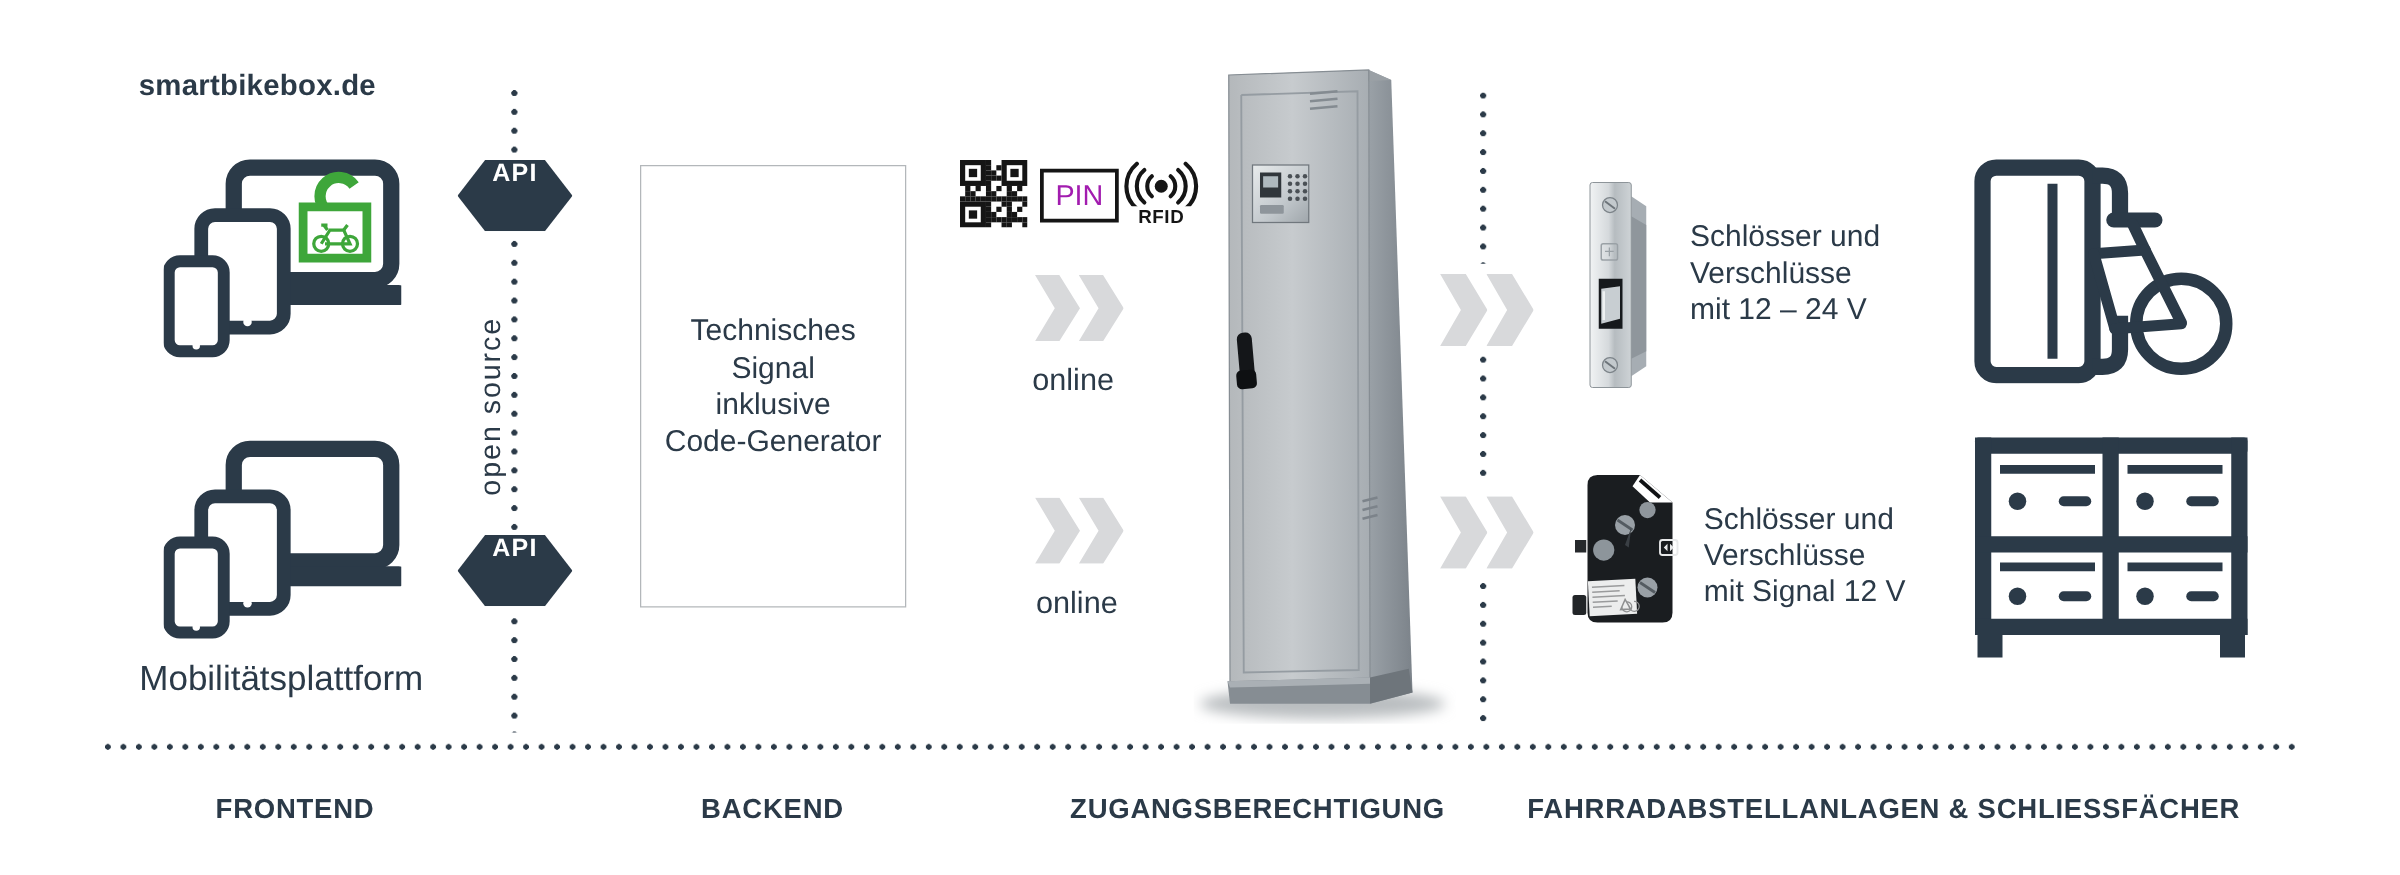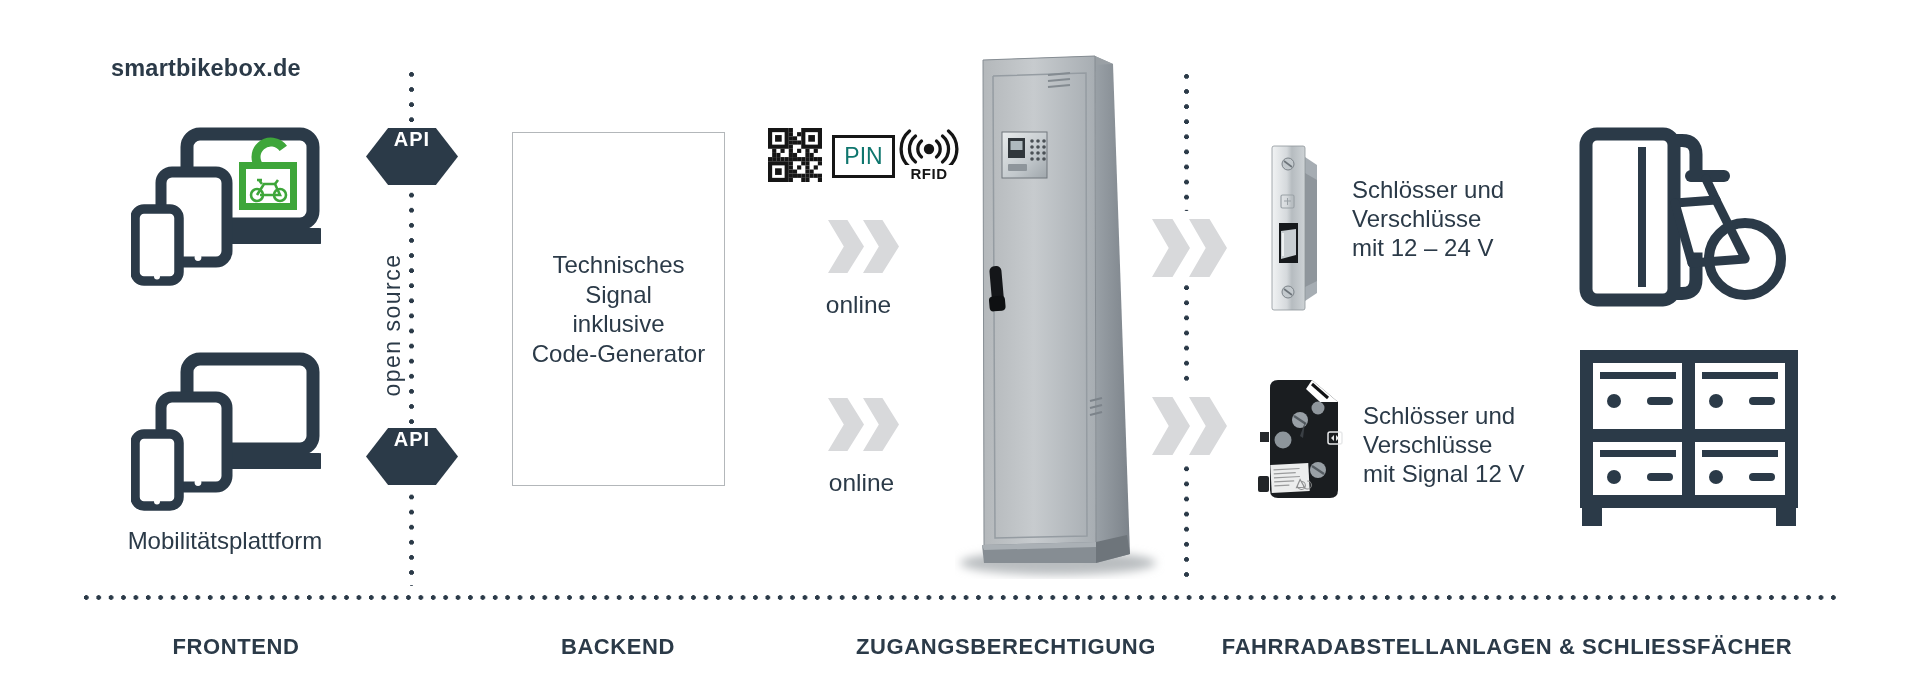--- a/index.html
+++ b/index.html
@@ -9,40 +9,40 @@
     --black:#151515;
     --box-border:#b3b7ba;
   }
   html,body{margin:0;padding:0;background:#ffffff;}
   .stage{
     position:relative;width:1920px;height:700px;background:#ffffff;overflow:hidden;
     font-family:"Liberation Sans","DejaVu Sans",sans-serif;color:var(--ink);
   }
   .abs{position:absolute;}
   .site-title{left:111px;top:55px;font-size:23.5px;font-weight:bold;letter-spacing:.2px;}
-  .platform-label{left:90px;top:527px;width:270px;text-align:center;font-size:24px;}
+  .platform-label{left:90px;top:527px;width:270px;text-align:center;font-size:28px;}
   
   .vdots{position:absolute;width:5px;background-image:radial-gradient(circle at 2.5px 2.5px,var(--ink) 2.2px,transparent 2.6px);background-size:5px 15.1px;background-repeat:repeat-y;}
   .vdots.l1{left:409px;top:72px;height:514px;}
   .vdots.l2{left:1184px;top:74px;height:512px;}
   .hdots{position:absolute;left:84px;top:595px;width:1756px;height:5px;background-image:radial-gradient(circle at 2.3px 2.5px,var(--ink) 2.1px,transparent 2.5px);background-size:12.4px 5px;background-repeat:repeat-x;}
   
   .hex{position:absolute;width:92px;height:57px;background:var(--ink);
     clip-path:polygon(0% 50%,24% 0%,76% 0%,100% 50%,76% 100%,24% 100%);
     display:flex;align-items:flex-start;justify-content:center;color:#fff;font-weight:bold;font-size:20px;letter-spacing:1px;z-index:4;}
   .hex.h1{left:366px;top:128px;}
   .hex.h2{left:366px;top:428px;}
   .open-source{left:302px;top:312px;width:180px;height:26px;text-align:center;font-size:23px;letter-spacing:1.5px;transform:rotate(-90deg);transform-origin:center;}
   
   .backend-box{left:512px;top:132px;width:211px;height:352px;border:1.5px solid var(--box-border);background:#fff;display:flex;align-items:center;justify-content:center;}
   .backend-box .lines{text-align:center;font-size:24px;line-height:29.5px;white-space:pre-line;}
   .prelines{white-space:pre-line;}
   
   .qr{left:768px;top:128px;width:54px;height:54px;}
-  .pin-box{left:832px;top:135px;width:63px;height:43px;border:3.2px solid var(--black);box-sizing:border-box;display:flex;align-items:center;justify-content:center;font-size:23px;color:#0f766e;background:#fff;}
+  .pin-box{left:832px;top:135px;width:63px;height:43px;border:3.2px solid var(--black);box-sizing:border-box;display:flex;align-items:center;justify-content:center;font-size:23px;color:#a21caf;background:#fff;}
   .rfid-wrap{left:898px;top:129px;width:62px;height:56px;}
   .rfid-label{position:absolute;left:0;top:36px;width:62px;text-align:center;font-size:15px;font-weight:bold;color:var(--black);letter-spacing:.5px;}
   
   .chevrow{position:absolute;display:flex;}
   .chev{width:36px;height:53px;background:var(--chevron-gray);clip-path:polygon(0 0,54% 0,100% 50%,54% 100%,0 100%,44% 50%);}
   .chevrow.big .chev{width:38px;height:58px;}
   .chevrow.masked{background:#fff;padding:8px 6px;}
   .cl1{left:828px;top:220px;}
   .cl2{left:828px;top:398px;}
   .cr1{left:1146px;top:211px;z-index:3;}

